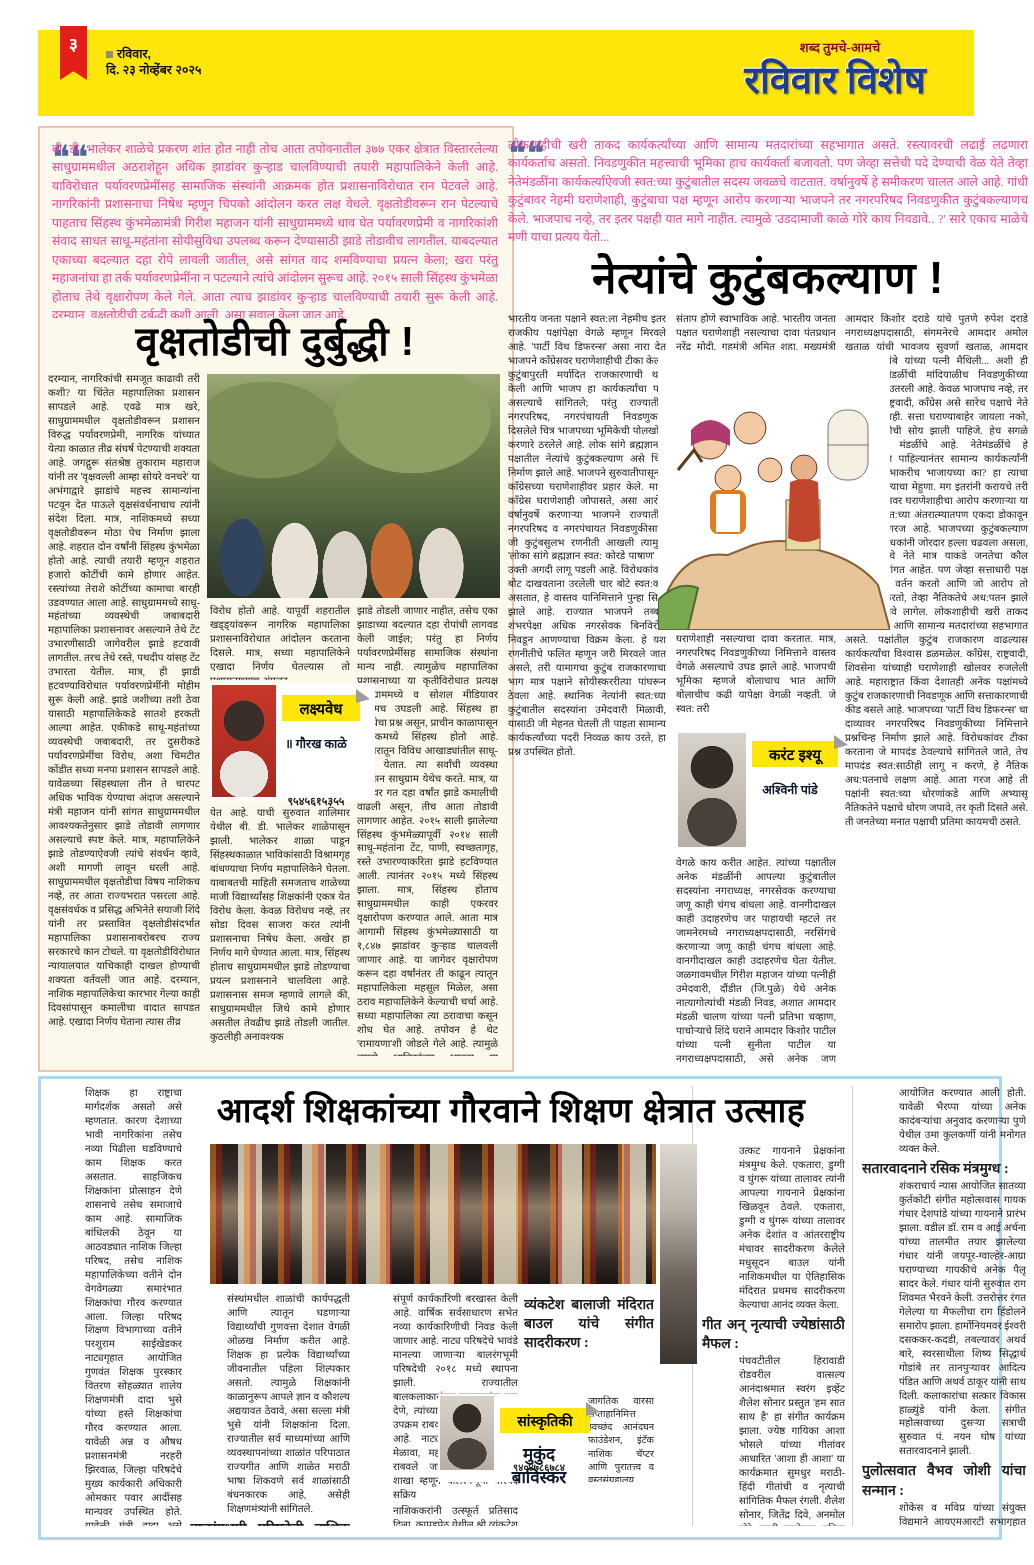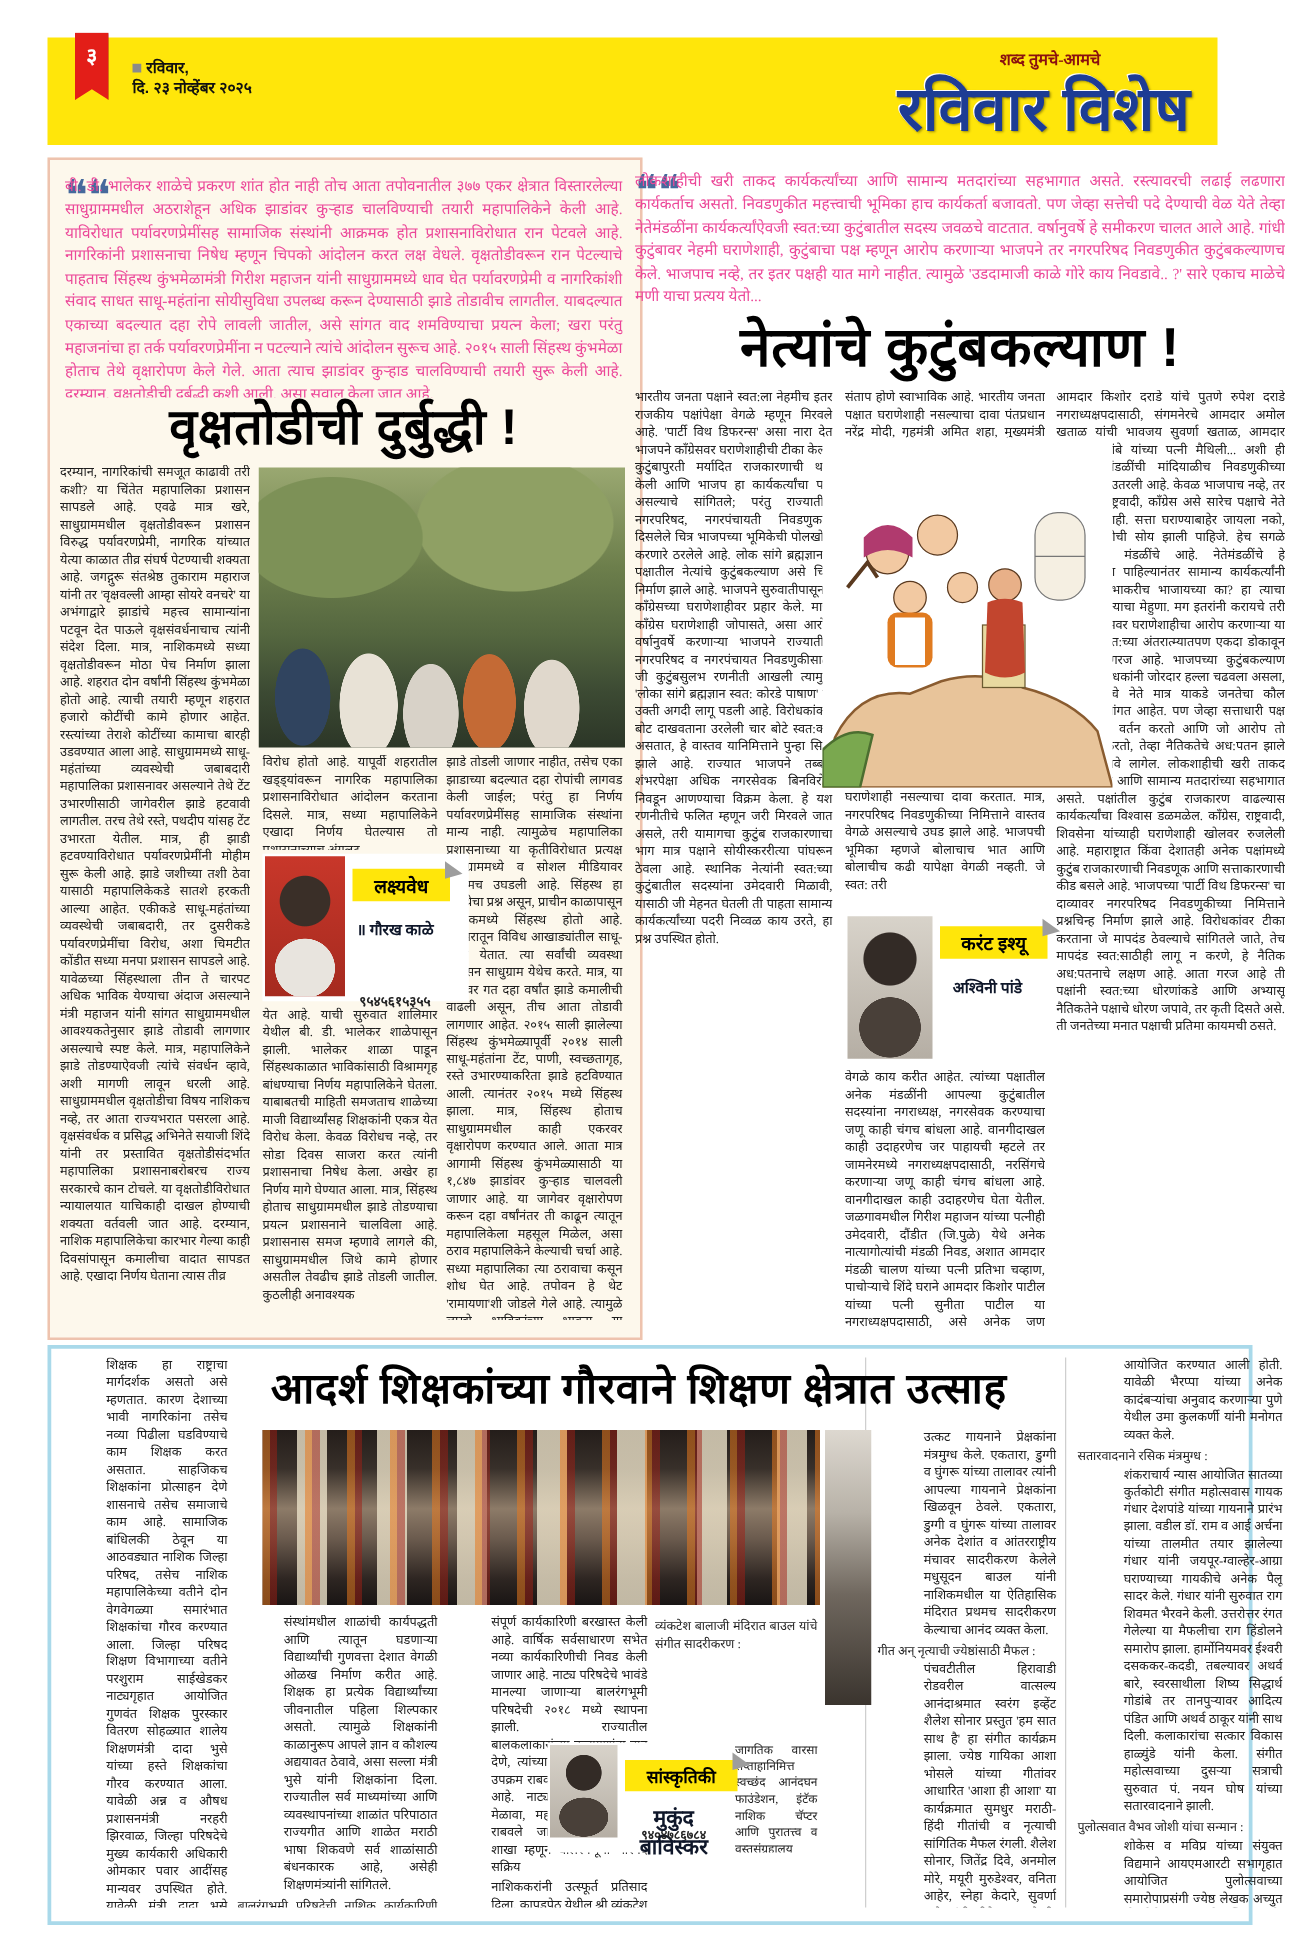--- a/index.html
+++ b/index.html
@@ -10,33 +10,33 @@
   .ribbon{position:absolute;left:60px;top:26px;width:27px;height:54px;background:#e31e18;
           clip-path:polygon(0 0,100% 0,100% 100%,50% 84%,0 100%);box-shadow:1px 1px 2px rgba(0,0,0,.4);}
   .ribbon span{display:block;color:#fff;font-weight:bold;font-size:17px;text-align:center;margin-top:6px;}
   .dateblock{position:absolute;left:106px;top:46px;color:#111;font-weight:bold;font-size:12.5px;line-height:1.3;
              font-family:"Liberation Sans",sans-serif;}
   .datebullet{display:inline-block;width:7px;height:7px;background:#8b8b8b;margin-right:4px;}
   .mast-title{position:absolute;left:355px;top:40px;width:300px;text-align:center;font-size:52px;font-weight:bold;
               color:#e3211a;letter-spacing:1px;
               text-shadow:-2px -2px 0 #fff,2px -2px 0 #fff,-2px 2px 0 #fff,2px 2px 0 #fff,3px 3px 2px rgba(0,0,0,.35);}
   .mast-tagline{position:absolute;left:760px;top:38px;width:160px;text-align:center;font-size:13px;font-weight:bold;color:#8a1010;}
-  .mast-edition{position:absolute;left:655px;top:52px;width:360px;text-align:center;font-size:49px;font-weight:bold;color:#1d3c94;
+  .mast-edition{position:absolute;left:655px;top:52px;width:360px;text-align:center;font-size:38px;font-weight:bold;color:#1d3c94;
                 text-shadow:-1px -1px 0 #fff,1px 1px 2px rgba(0,0,0,.4);}
   
   .box-trees{position:absolute;left:38px;top:126px;width:472px;height:942px;background:#fdf8ec;border:2px solid #eec3ae;}
   .box-teachers{position:absolute;left:38px;top:1076px;width:958px;height:458px;background:#fff;border:3px solid #a9d9ea;}
   
   .quote-icon{position:absolute;font-size:34px;color:#46699c;line-height:1;font-family:"DejaVu Sans",sans-serif;}
   .intro{position:absolute;font-size:12.3px;font-weight:400;line-height:1.5;text-align:justify;color:#ec4899;overflow:hidden;}
   .headline{position:absolute;text-align:center;font-weight:bold;color:#000;font-family:"Liberation Sans",sans-serif;letter-spacing:.5px;}
   .col{position:absolute;font-size:10.2px;line-height:1.37;text-align:justify;color:#1d1d1d;overflow:hidden;}
   .col p{margin:0 0 2px 0;text-indent:12px;}
   .col p.noind{text-indent:0;margin-left:37px;}
-  .subhead{font-weight:normal;font-size:10px;text-indent:0 !important;margin:3px 0 1px 0 !important;}
+  .subhead{font-weight:bold;font-size:14px;text-indent:0 !important;margin:3px 0 1px 0 !important;}
   .vrule{position:absolute;width:1px;background:#cfcfcf;}
   
   .authbox{position:absolute;background:#fff;z-index:5;}
   .authbox .photo{position:absolute;left:0;top:0;}
   .ylabel{position:absolute;background:#ffe60a;color:#000;font-weight:bold;font-size:15px;text-align:center;
           padding:3px 8px;font-family:"Liberation Sans",sans-serif;}
   .ylabel:after{content:"";position:absolute;right:-10px;top:-6px;border-left:14px solid #9d9d9d;border-top:10px solid transparent;
           border-bottom:4px solid transparent;}
   .authname{position:absolute;font-weight:bold;font-size:12.5px;color:#0f172a;text-align:center;}
   .authphone{position:absolute;font-weight:bold;font-size:11px;color:#222;text-align:center;font-family:"DejaVu Sans",sans-serif;}

